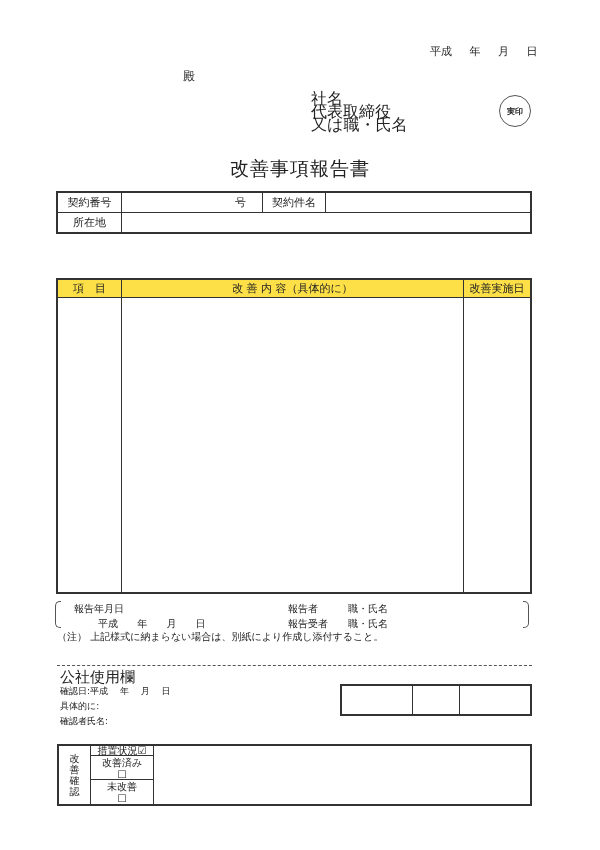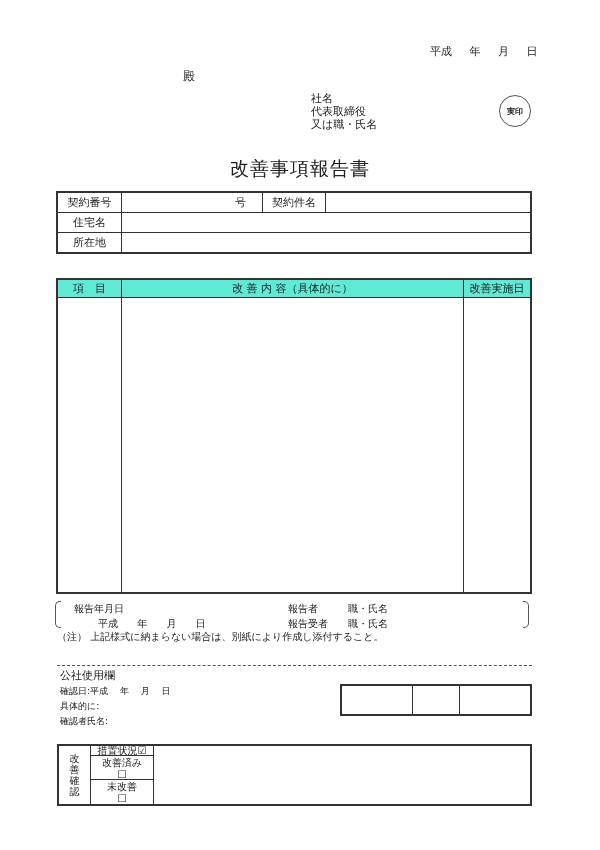--- a/index.html
+++ b/index.html
@@ -3,42 +3,42 @@
 <meta charset="utf-8">
 <style>
   html, body { margin:0; padding:0; background:#ffffff; }
   body { width:600px; height:850px; position:relative; overflow:hidden;
          font-family:"DejaVu Serif", serif; color:#222; }
   .abs { position:absolute; }
   .serif { font-family:"DejaVu Serif", serif; }
   .date-top { left:430px; top:44px; font-size:11px; letter-spacing:0; }
   .date-top span { margin-right:14px; }
   .tono { left:183px; top:68px; font-size:12px; }
-  .sender { left:311px; top:92px; font-size:11px; line-height:13px; }
+  .sender { left:311px; top:92px; font-size:16px; line-height:13px; }
   .seal { left:499px; top:95px; width:30px; height:30px; border:1px solid #555;
           border-radius:50%; font-size:8px; display:flex; align-items:center;
           justify-content:center; font-family:"DejaVu Sans", sans-serif; font-weight:bold; }
   .title { left:0; width:600px; top:156px; text-align:center; font-size:19px; letter-spacing:1px; }
 
   table { border-collapse:collapse; }
   .info { left:56px; top:191px; width:476px; }
   .info td { border:1px solid #333; height:19px; font-size:11px; padding:0; }
   .info td.lbl { text-align:center; width:63px; }
   .info { border:2px solid #333; }
 
   .main { left:56px; top:278px; width:476px; height:316px; border:2px solid #333; }
-  .main th { background:#5eead4; border:1px solid #333; height:17px; font-weight:normal; font-size:11px; padding:0; }
+  .main th { background:#fde047; border:1px solid #333; height:17px; font-weight:normal; font-size:11px; padding:0; }
   .main td { border:1px solid #333; padding:0; }
 
   .report { left:58px; top:601px; font-size:10px; font-family:"DejaVu Sans", sans-serif;margin-left:8px; }
   .bracket-l { left:55px; top:601px; width:5px; height:25px; border:1px solid #555; border-right:none; border-radius:5px 0 0 5px; }
   .bracket-r { left:523px; top:601px; width:5px; height:25px; border:1px solid #555; border-left:none; border-radius:0 5px 5px 0; }
   .note { left:57px; top:630px; font-size:10px; font-family:"DejaVu Sans", sans-serif; }
   .dash { left:57px; top:665px; width:475px; border-top:1px dashed #555; }
-  .office { left:60px; top:668px; font-size:11px; font-family:"DejaVu Sans", sans-serif; }
+  .office { left:60px; top:668px; font-size:15px; font-family:"DejaVu Sans", sans-serif; }
   .confirm { left:60px; top:684px; font-size:9px; font-family:"DejaVu Sans", sans-serif; line-height:15px; }
 
   .approve { left:340px; top:684px; width:192px; border:2px solid #333; }
   .approve th { border:1px solid #333; height:14px; font-weight:normal; font-size:10px; font-family:"DejaVu Sans", sans-serif; padding:0; }
   .approve td { border:1px solid #333; height:28px; padding:0; }
 
   .confirm-box { left:57px; top:744px; width:475px; height:62px; border:2px solid #333; }
   .confirm-box td { border:1px solid #333; padding:0; font-family:"DejaVu Sans", sans-serif; font-size:10px; text-align:center; }
   .vert { width:31px; line-height:11px; }
 </style>
@@ -64,24 +64,20 @@
 
 <div class="abs title serif">改善事項報告書</div>
 
 <table class="abs info serif">
   <tbody>
       <tr>
     <td class="lbl">契約番号</td>
     <td style="width:124px;text-align:right;padding-right:16px;"><span>号</span></td>
     <td style="width:62px;text-align:center;">契約件名</td>
     <td></td>
-  </tr>
-  <tr>
-    <td class="lbl">住宅名</td>
-    <td colspan="3"></td>
   </tr>
   <tr>
     <td class="lbl">所在地</td>
     <td colspan="3"></td>
   </tr>
 </tbody>
   </table>
 
 <table class="abs main serif">
   <tbody>

